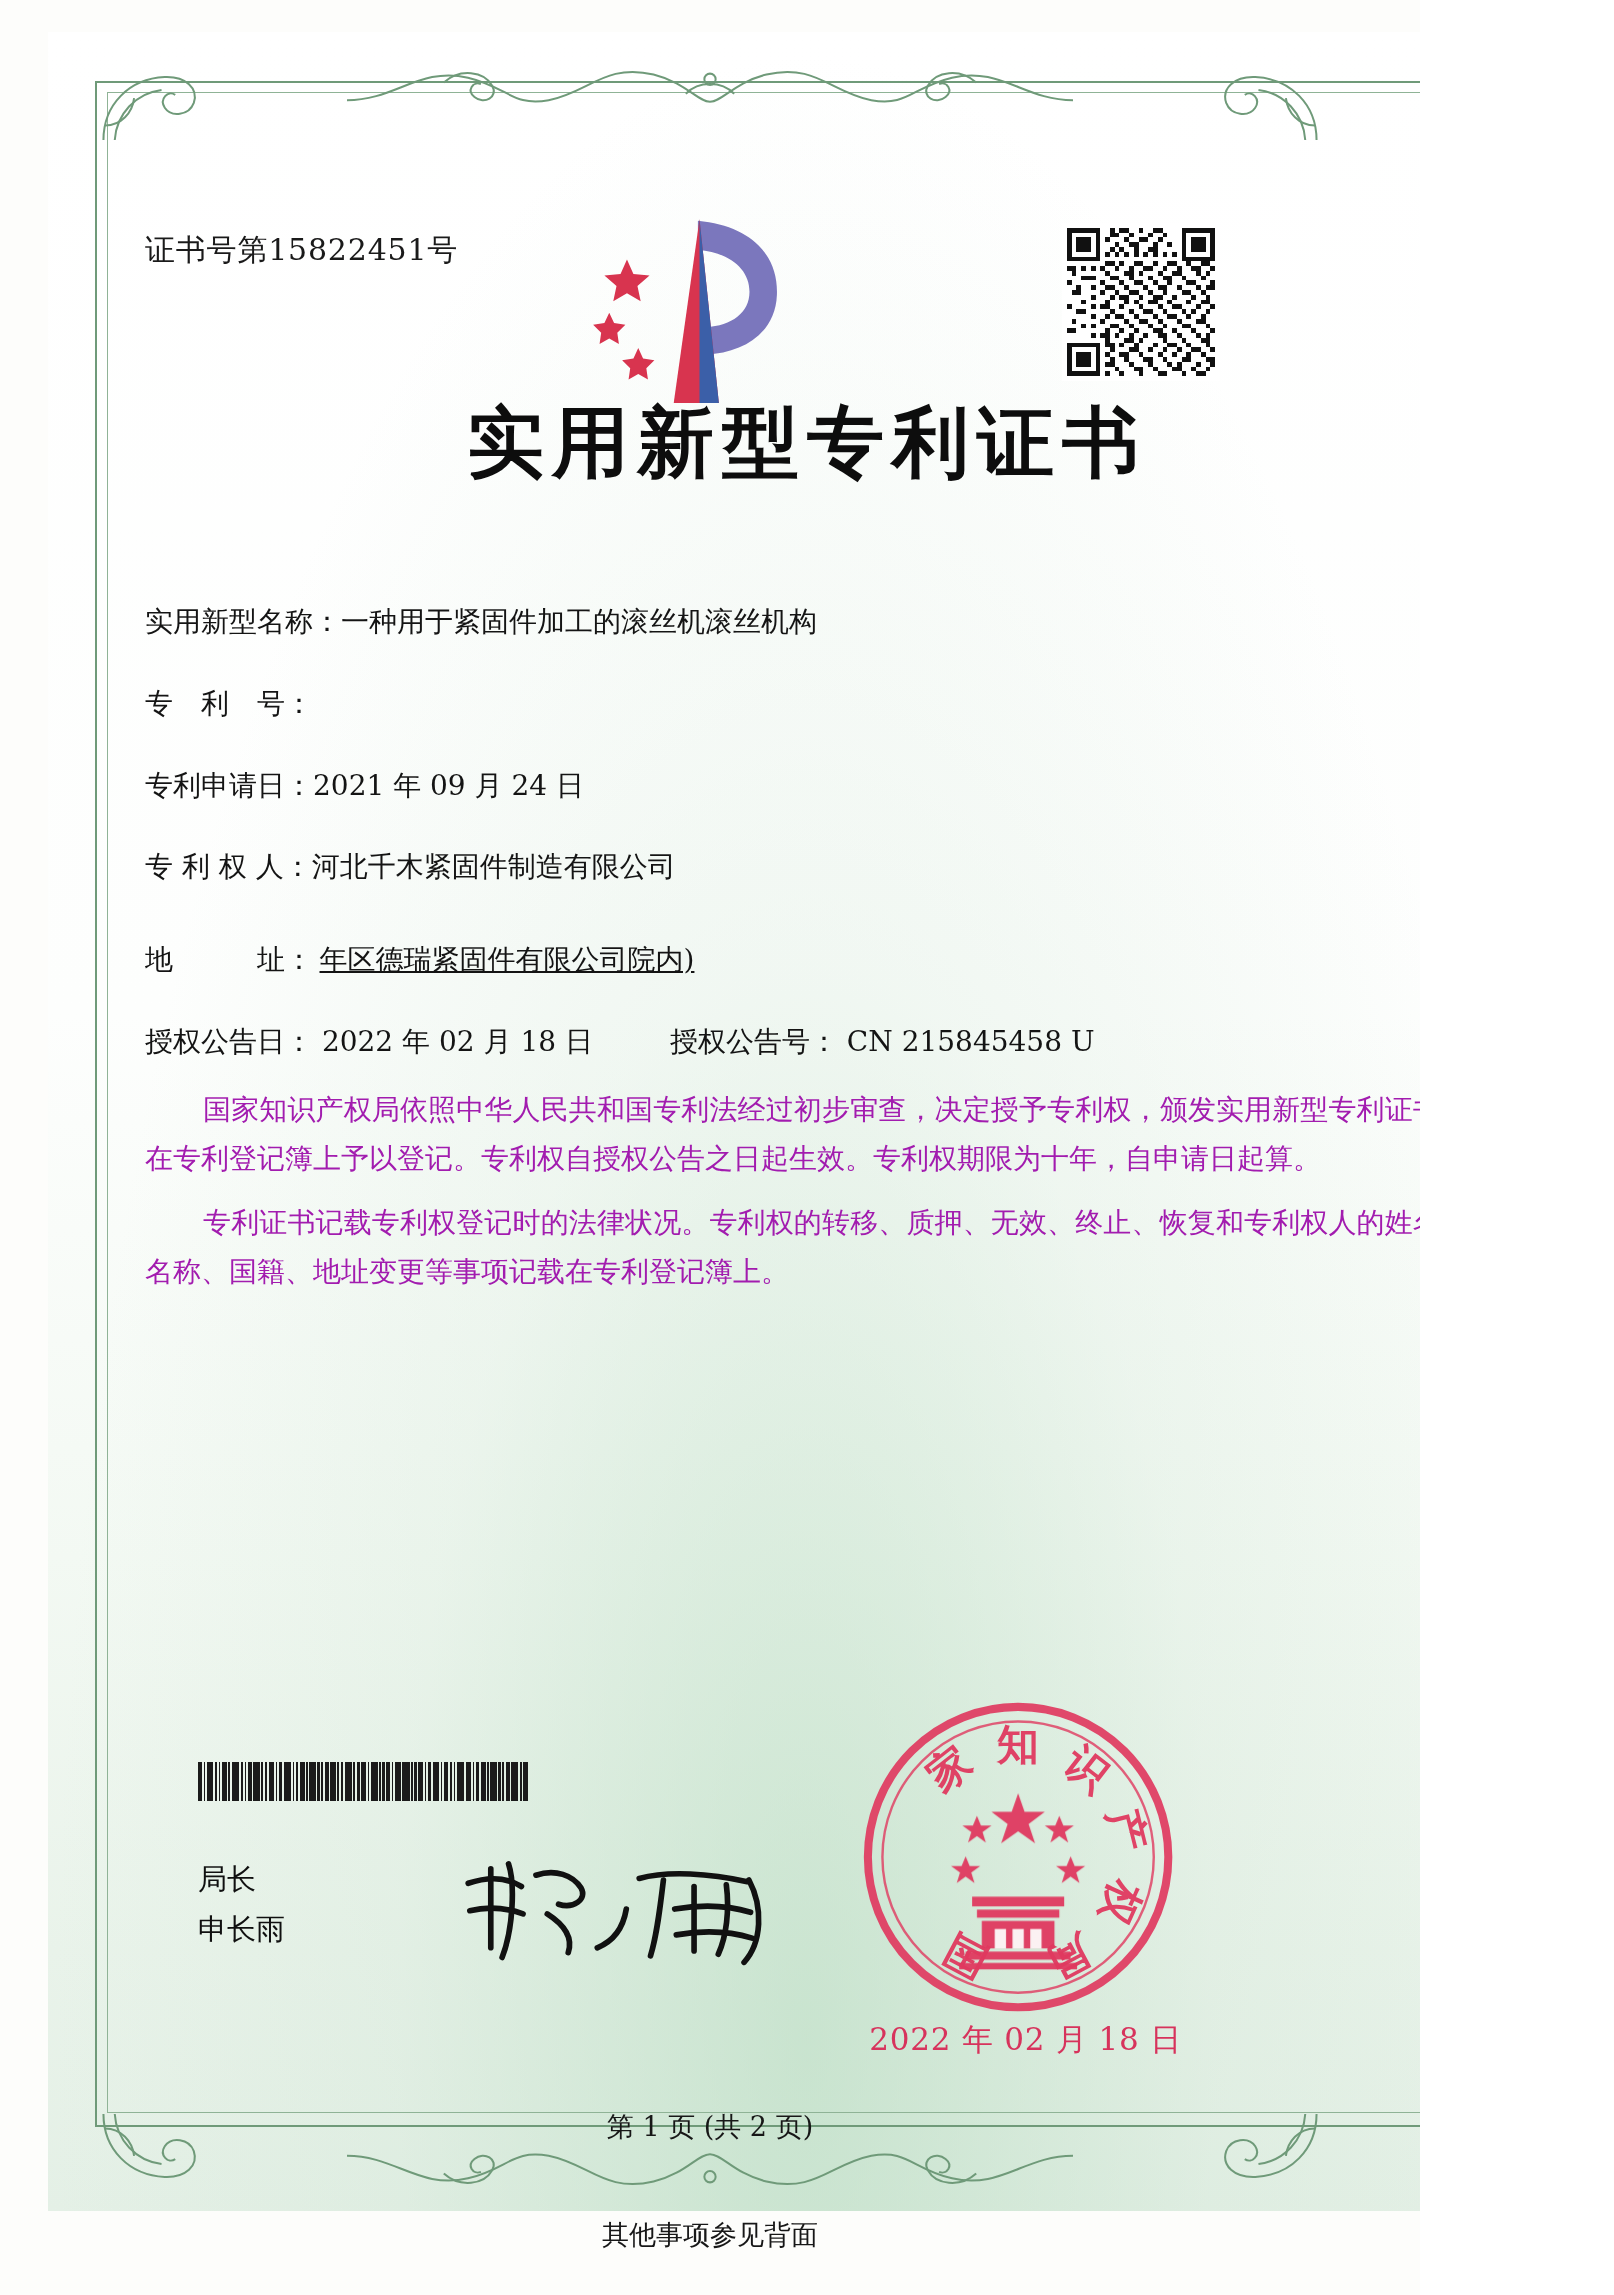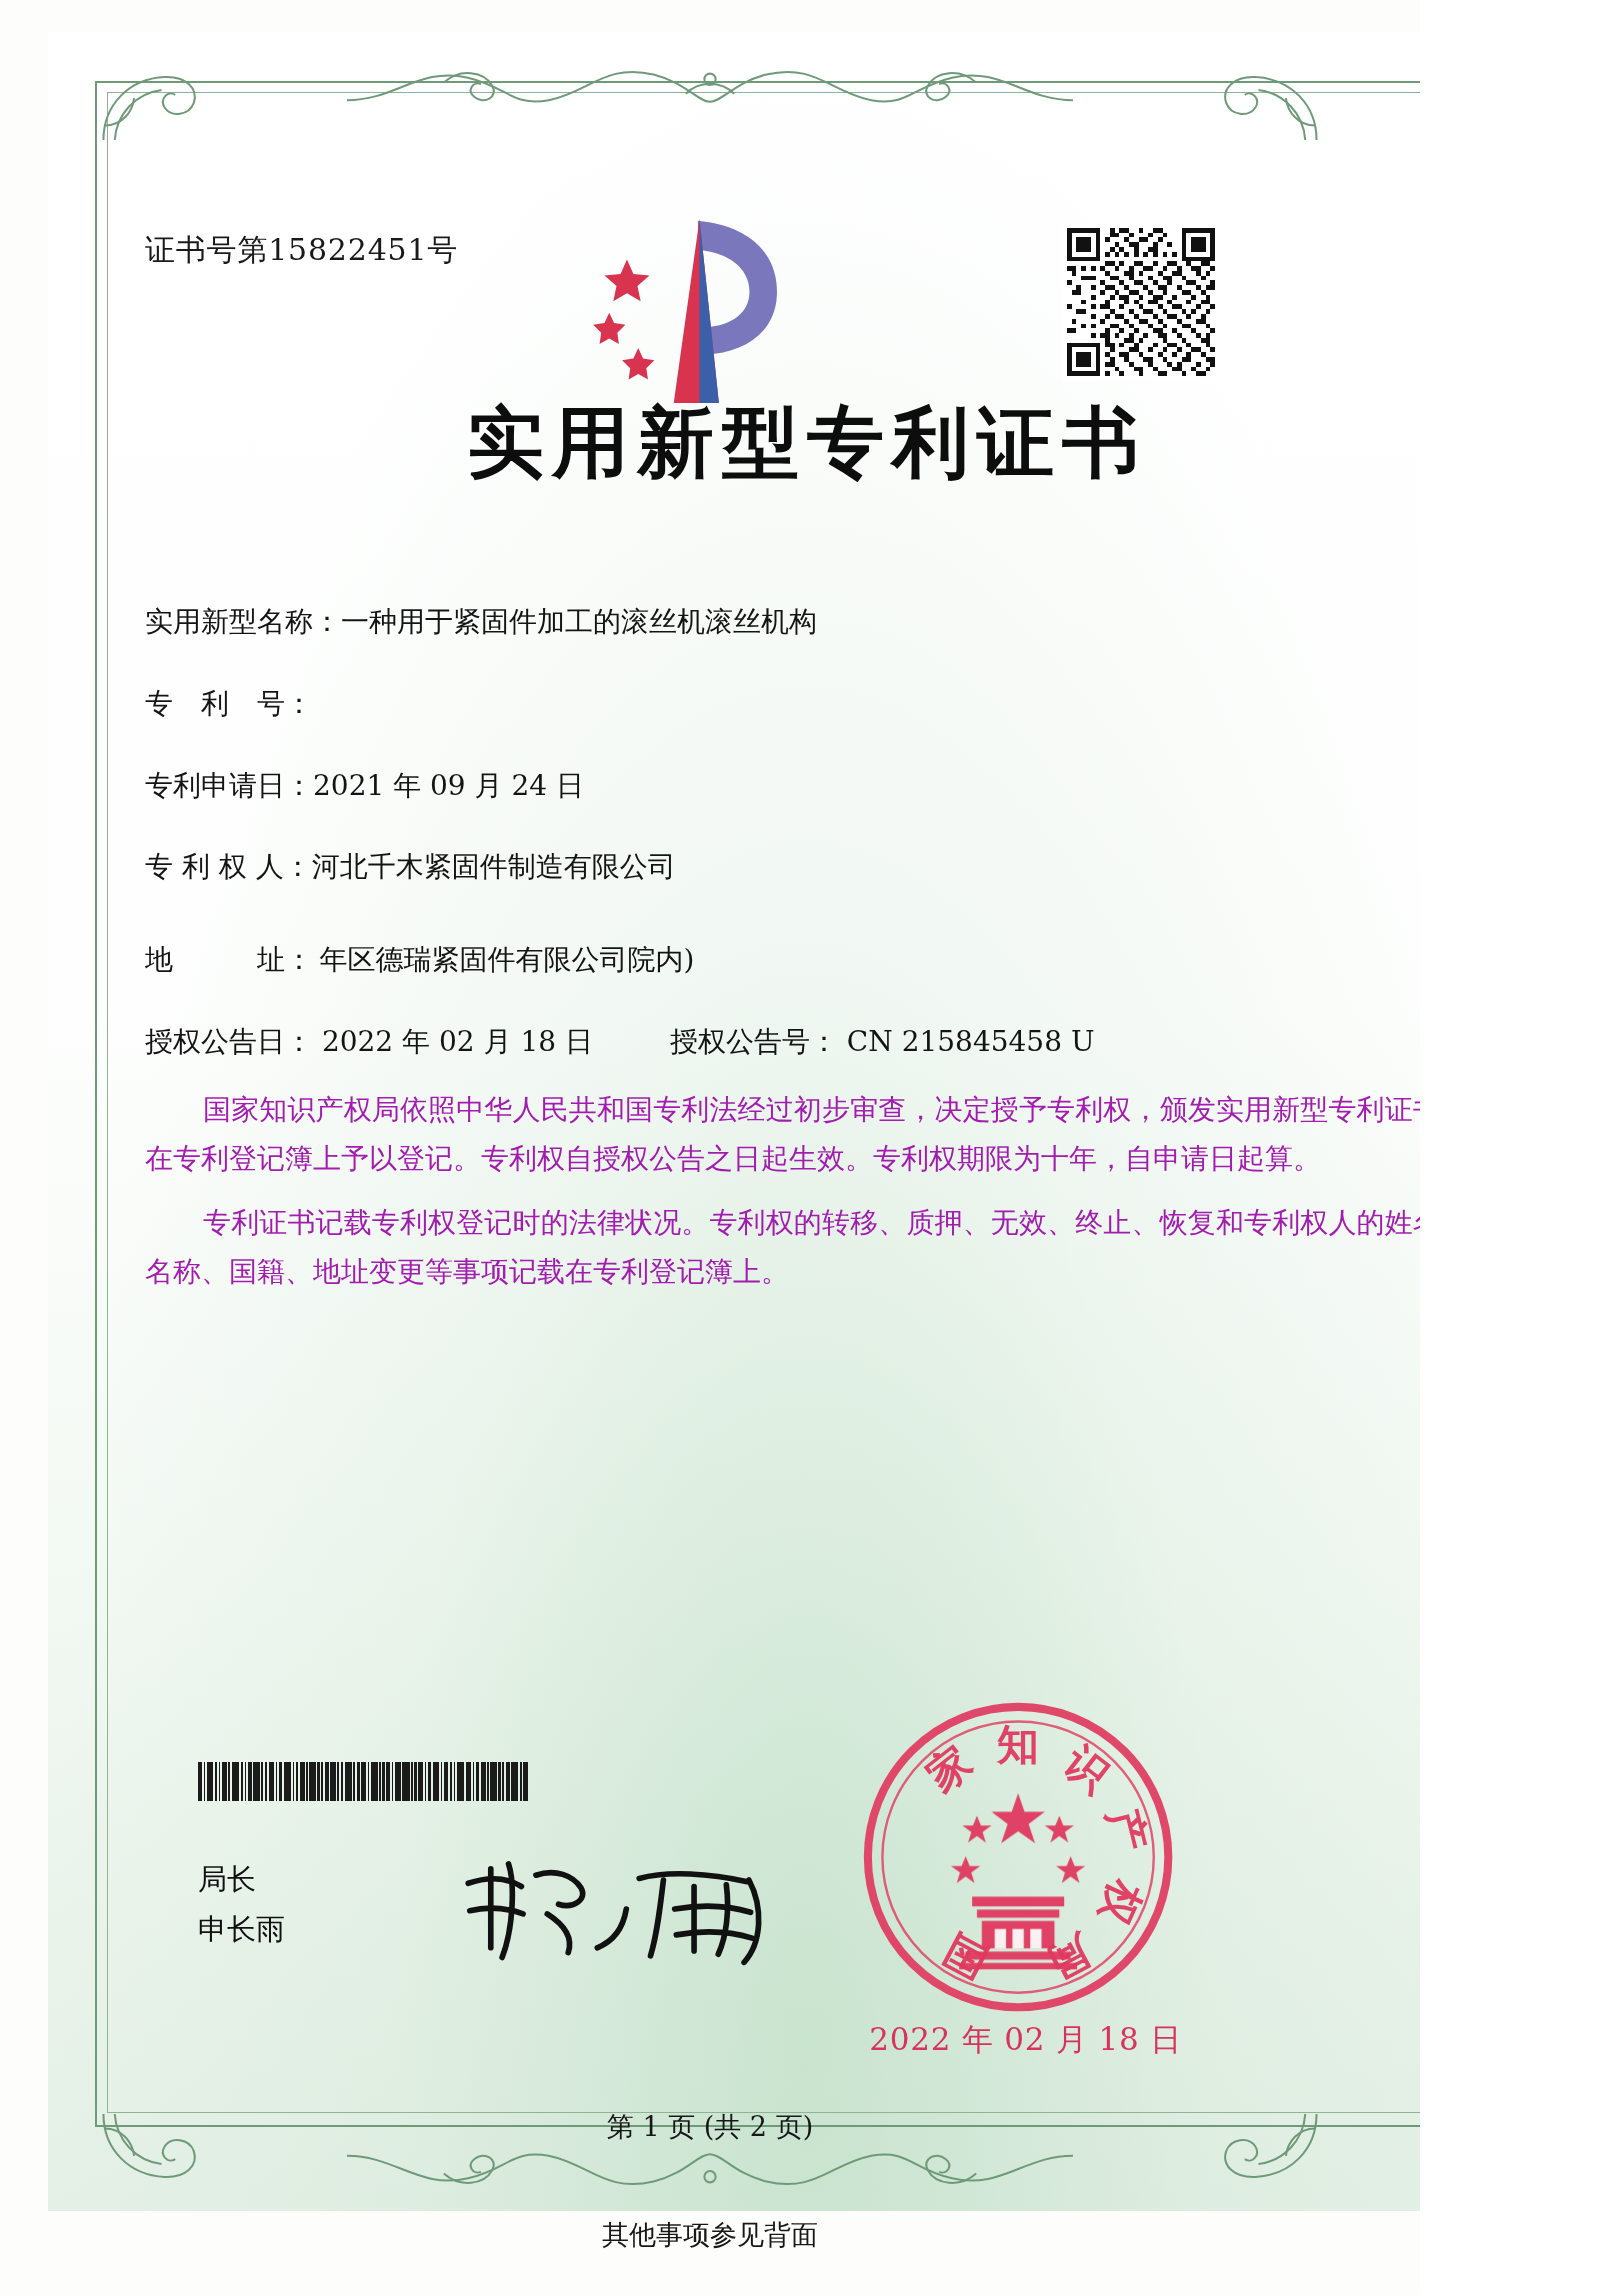--- a/index.html
+++ b/index.html
@@ -133,20 +133,21 @@
     white-space: pre;
     flex: 0 0 auto;
   }
   .f-value {
     flex: 1 1 auto;
   }
   .f-value .line2 {
     display: block;
     margin-top: 11.3px;
     padding-left: 6.5px;
+    text-decoration: underline;
   }
   .row-dual {
     display: flex;
     align-items: flex-start;
     font-size: 28px;
   }
   .row-dual .seg2 { margin-left: 77px; }
 
   .paragraphs {
     margin-top: 24px;

